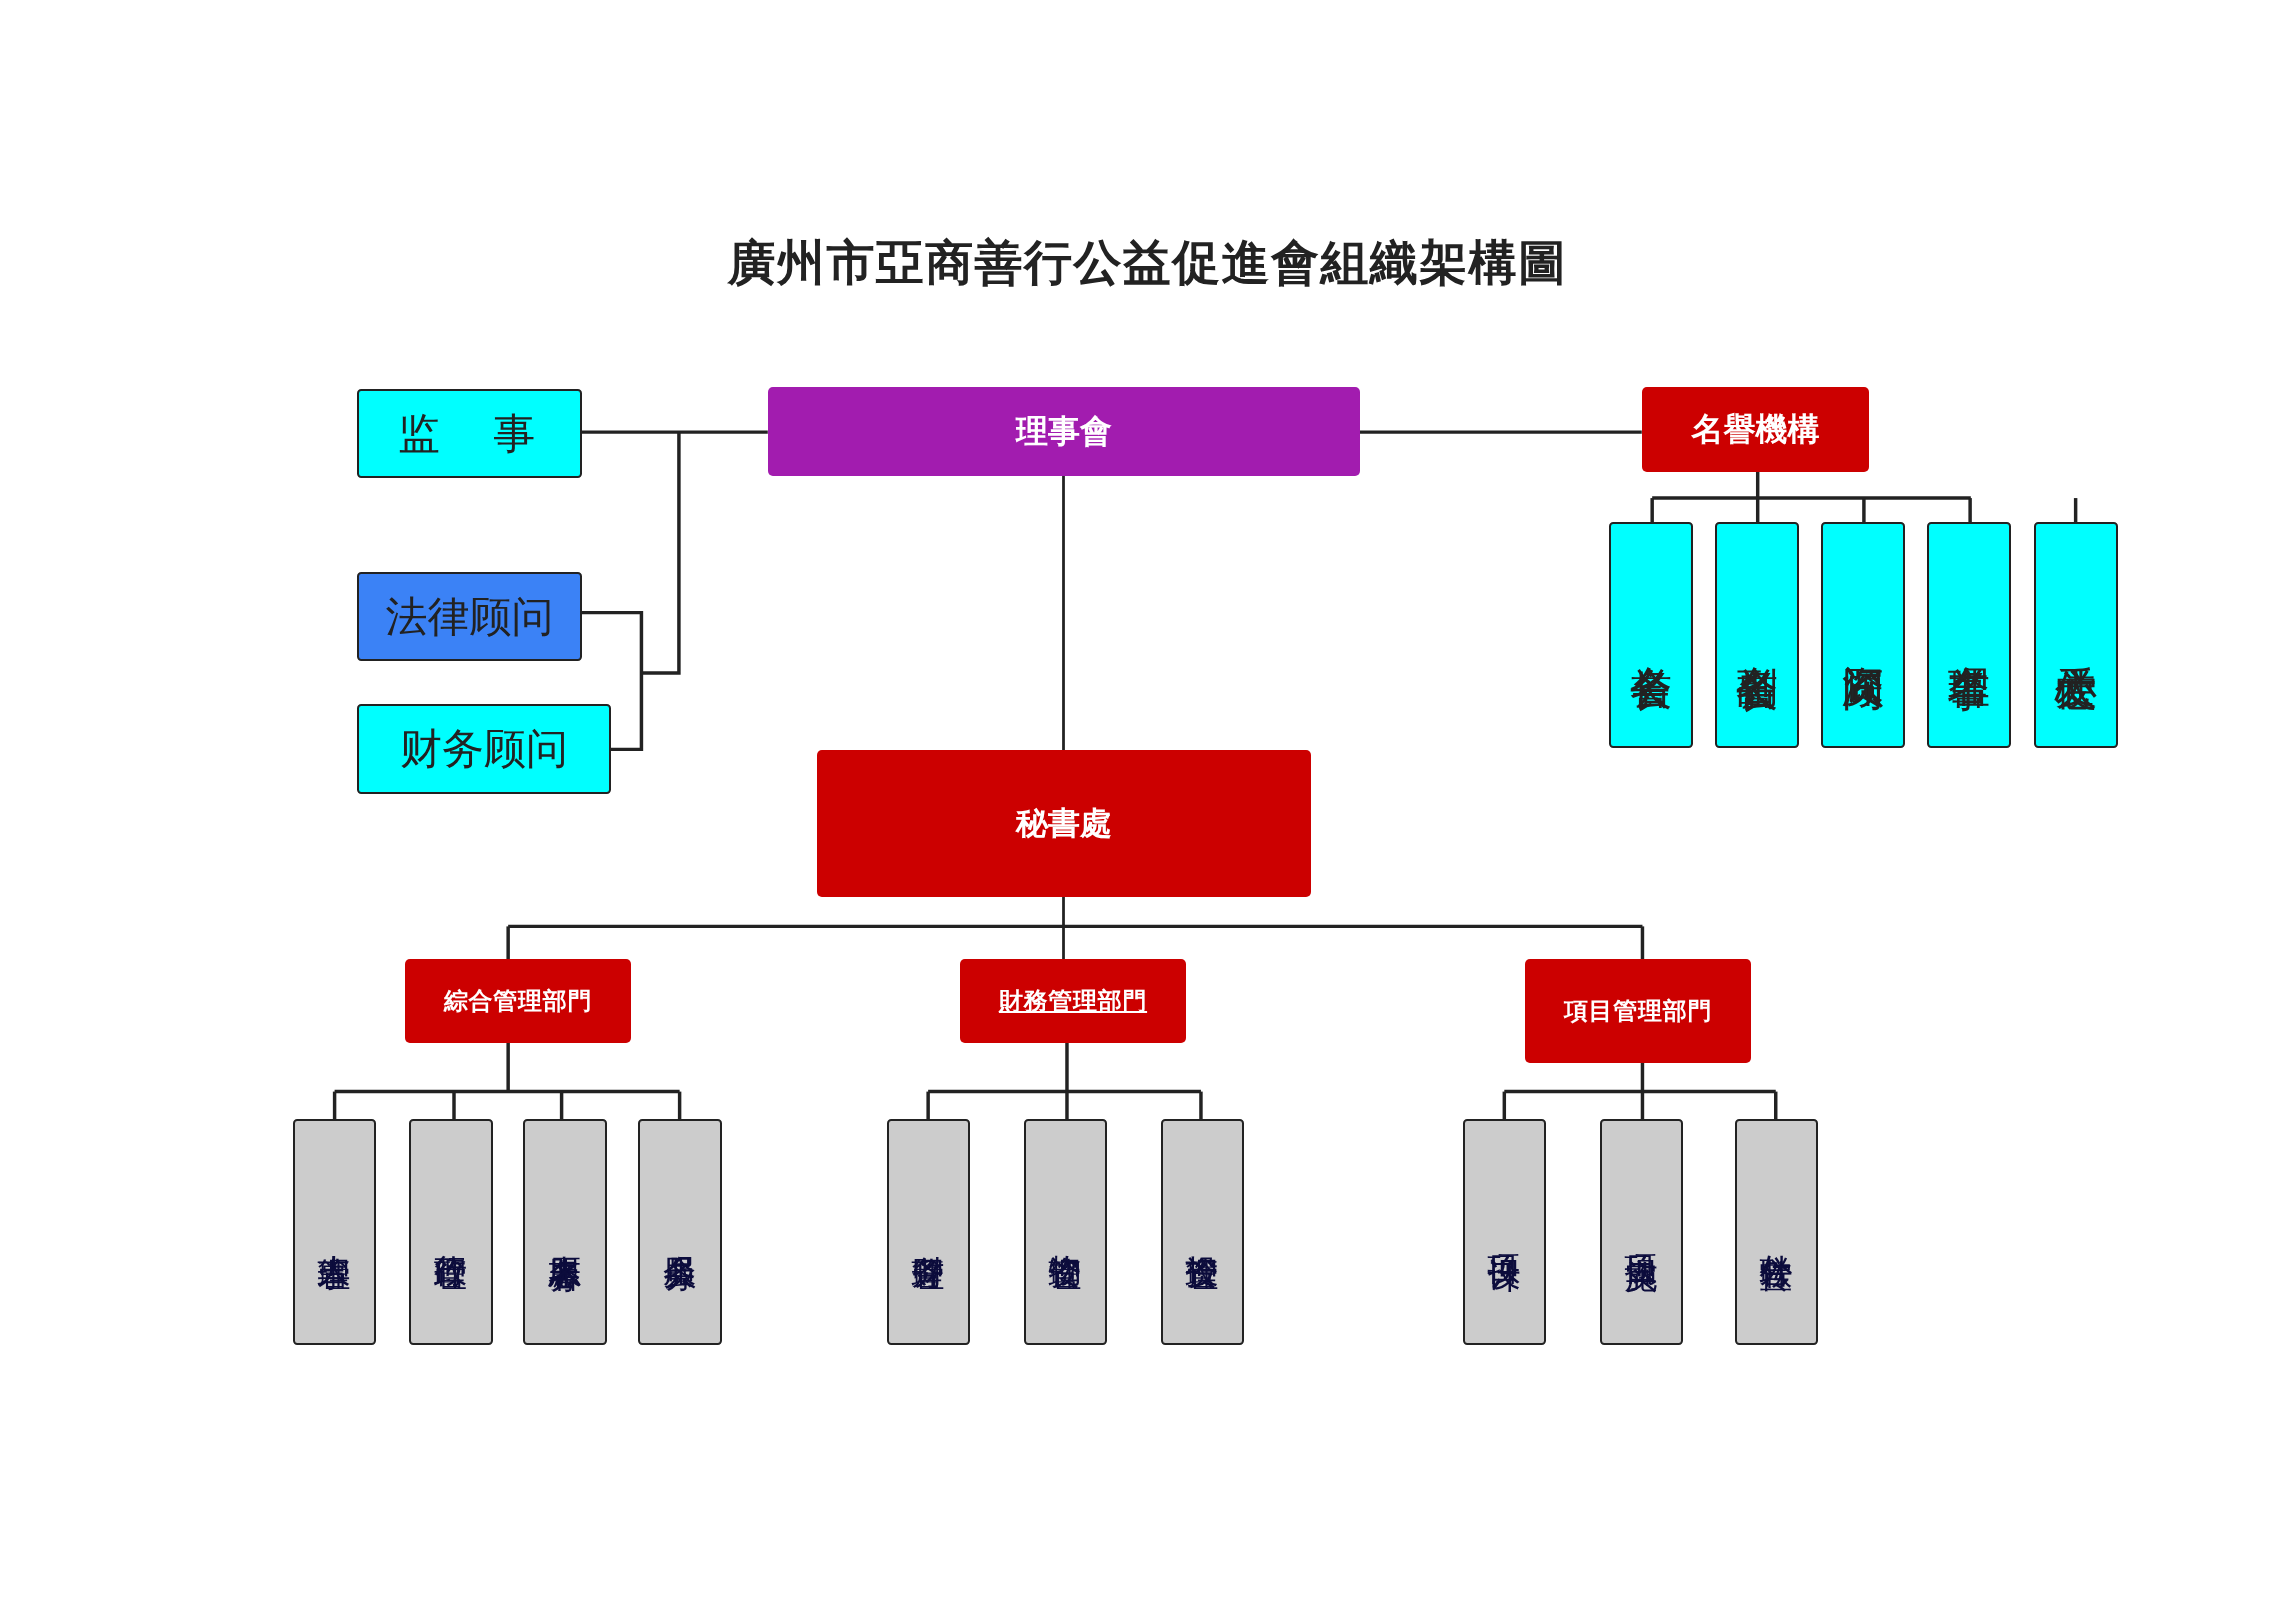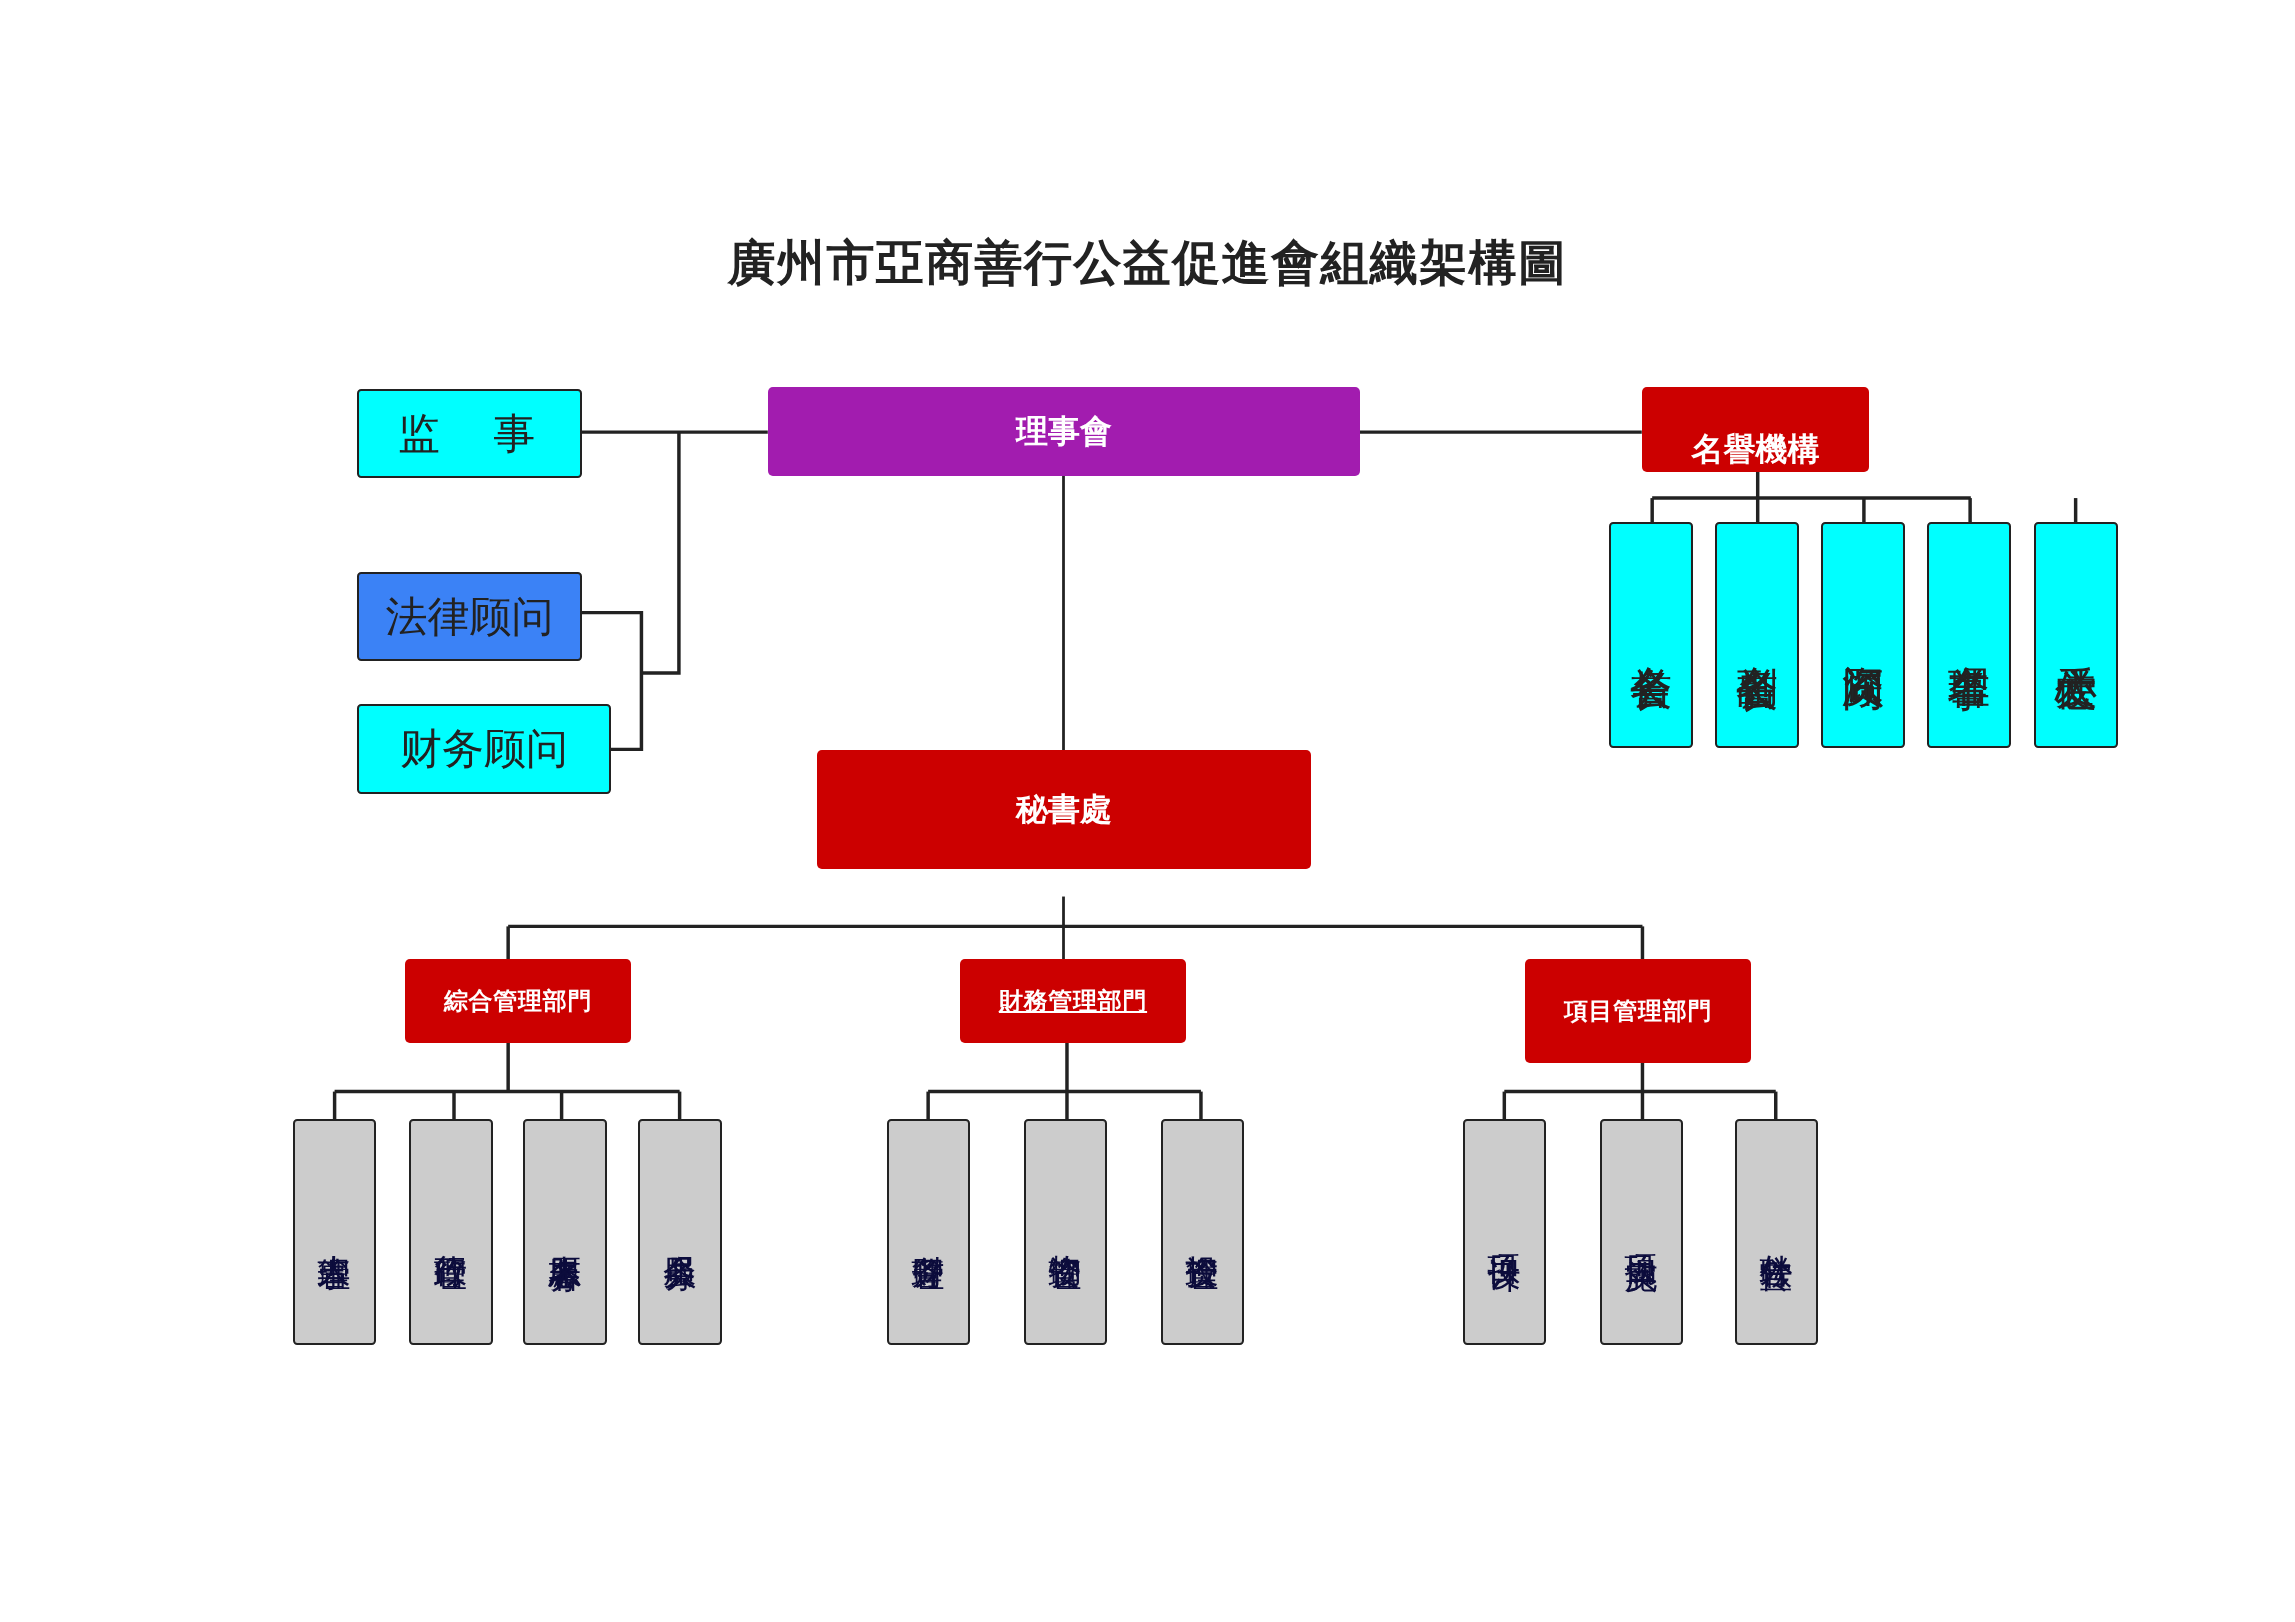--- a/index.html
+++ b/index.html
@@ -73,40 +73,40 @@
   <span>法律顾问</span>
 </div>
 <div class="node cyan" style="left: 357px; top: 704px; width: 254px; height: 90px; background: rgb(0, 255, 255);">
   <span>财务顾问</span>
 </div>
 
 <div class="node red big" style="left: 768px; top: 387px; width: 592px; height: 89px; background: #a21caf;">
   <span>理事會</span>
 </div>
 
-<div class="node red big" style="left: 1642px; top: 387px; width: 227px; height: 85px; background: rgb(204, 0, 0); align-items: flex-end;">
+<div class="node red big" style="left: 1642px; top: 387px; width: 227px; height: 85px; background: rgb(204, 0, 0);">
   <span>名譽機構</span>
 </div>
 <div class="node cyan vert" style="left: 1609px; top: 522px; width: 84px; height: 226px; background: rgb(0, 255, 255);">
   <span>名誉会长</span>
 </div>
 <div class="node cyan vert" style="left: 1715px; top: 522px; width: 84px; height: 226px; background: rgb(0, 255, 255);">
   <span>名誉副会长</span>
 </div>
 <div class="node cyan vert" style="left: 1821px; top: 522px; width: 84px; height: 226px; background: rgb(0, 255, 255);">
   <span>资深顾问</span>
 </div>
 <div class="node cyan vert" style="left: 1927px; top: 522px; width: 84px; height: 226px; background: rgb(0, 255, 255);">
   <span>名誉理事</span>
 </div>
 <div class="node cyan vert" style="left: 2034px; top: 522px; width: 84px; height: 226px; background: rgb(0, 255, 255);">
   <span>爱心大使</span>
 </div>
 
-<div class="node red big" style="left: 817px; top: 750px; width: 494px; height: 119px; background: rgb(204, 0, 0);">
+<div class="node red big" style="left: 817px; top: 750px; width: 494px; height: 147px; background: rgb(204, 0, 0);">
   <span>秘書處</span>
 </div>
 
 <div class="node red dept" style="left: 405px; top: 959px; width: 226px; height: 84px; background: rgb(204, 0, 0);">
   <span>綜合管理部門</span>
 </div>
 <div class="node red dept" style="left: 960px; top: 959px; width: 226px; height: 84px; background: rgb(204, 0, 0); text-decoration: underline;">
   <span>財務管理部門</span>
 </div>
 <div class="node red dept" style="left: 1525px; top: 959px; width: 226px; height: 104px; background: rgb(204, 0, 0);">

